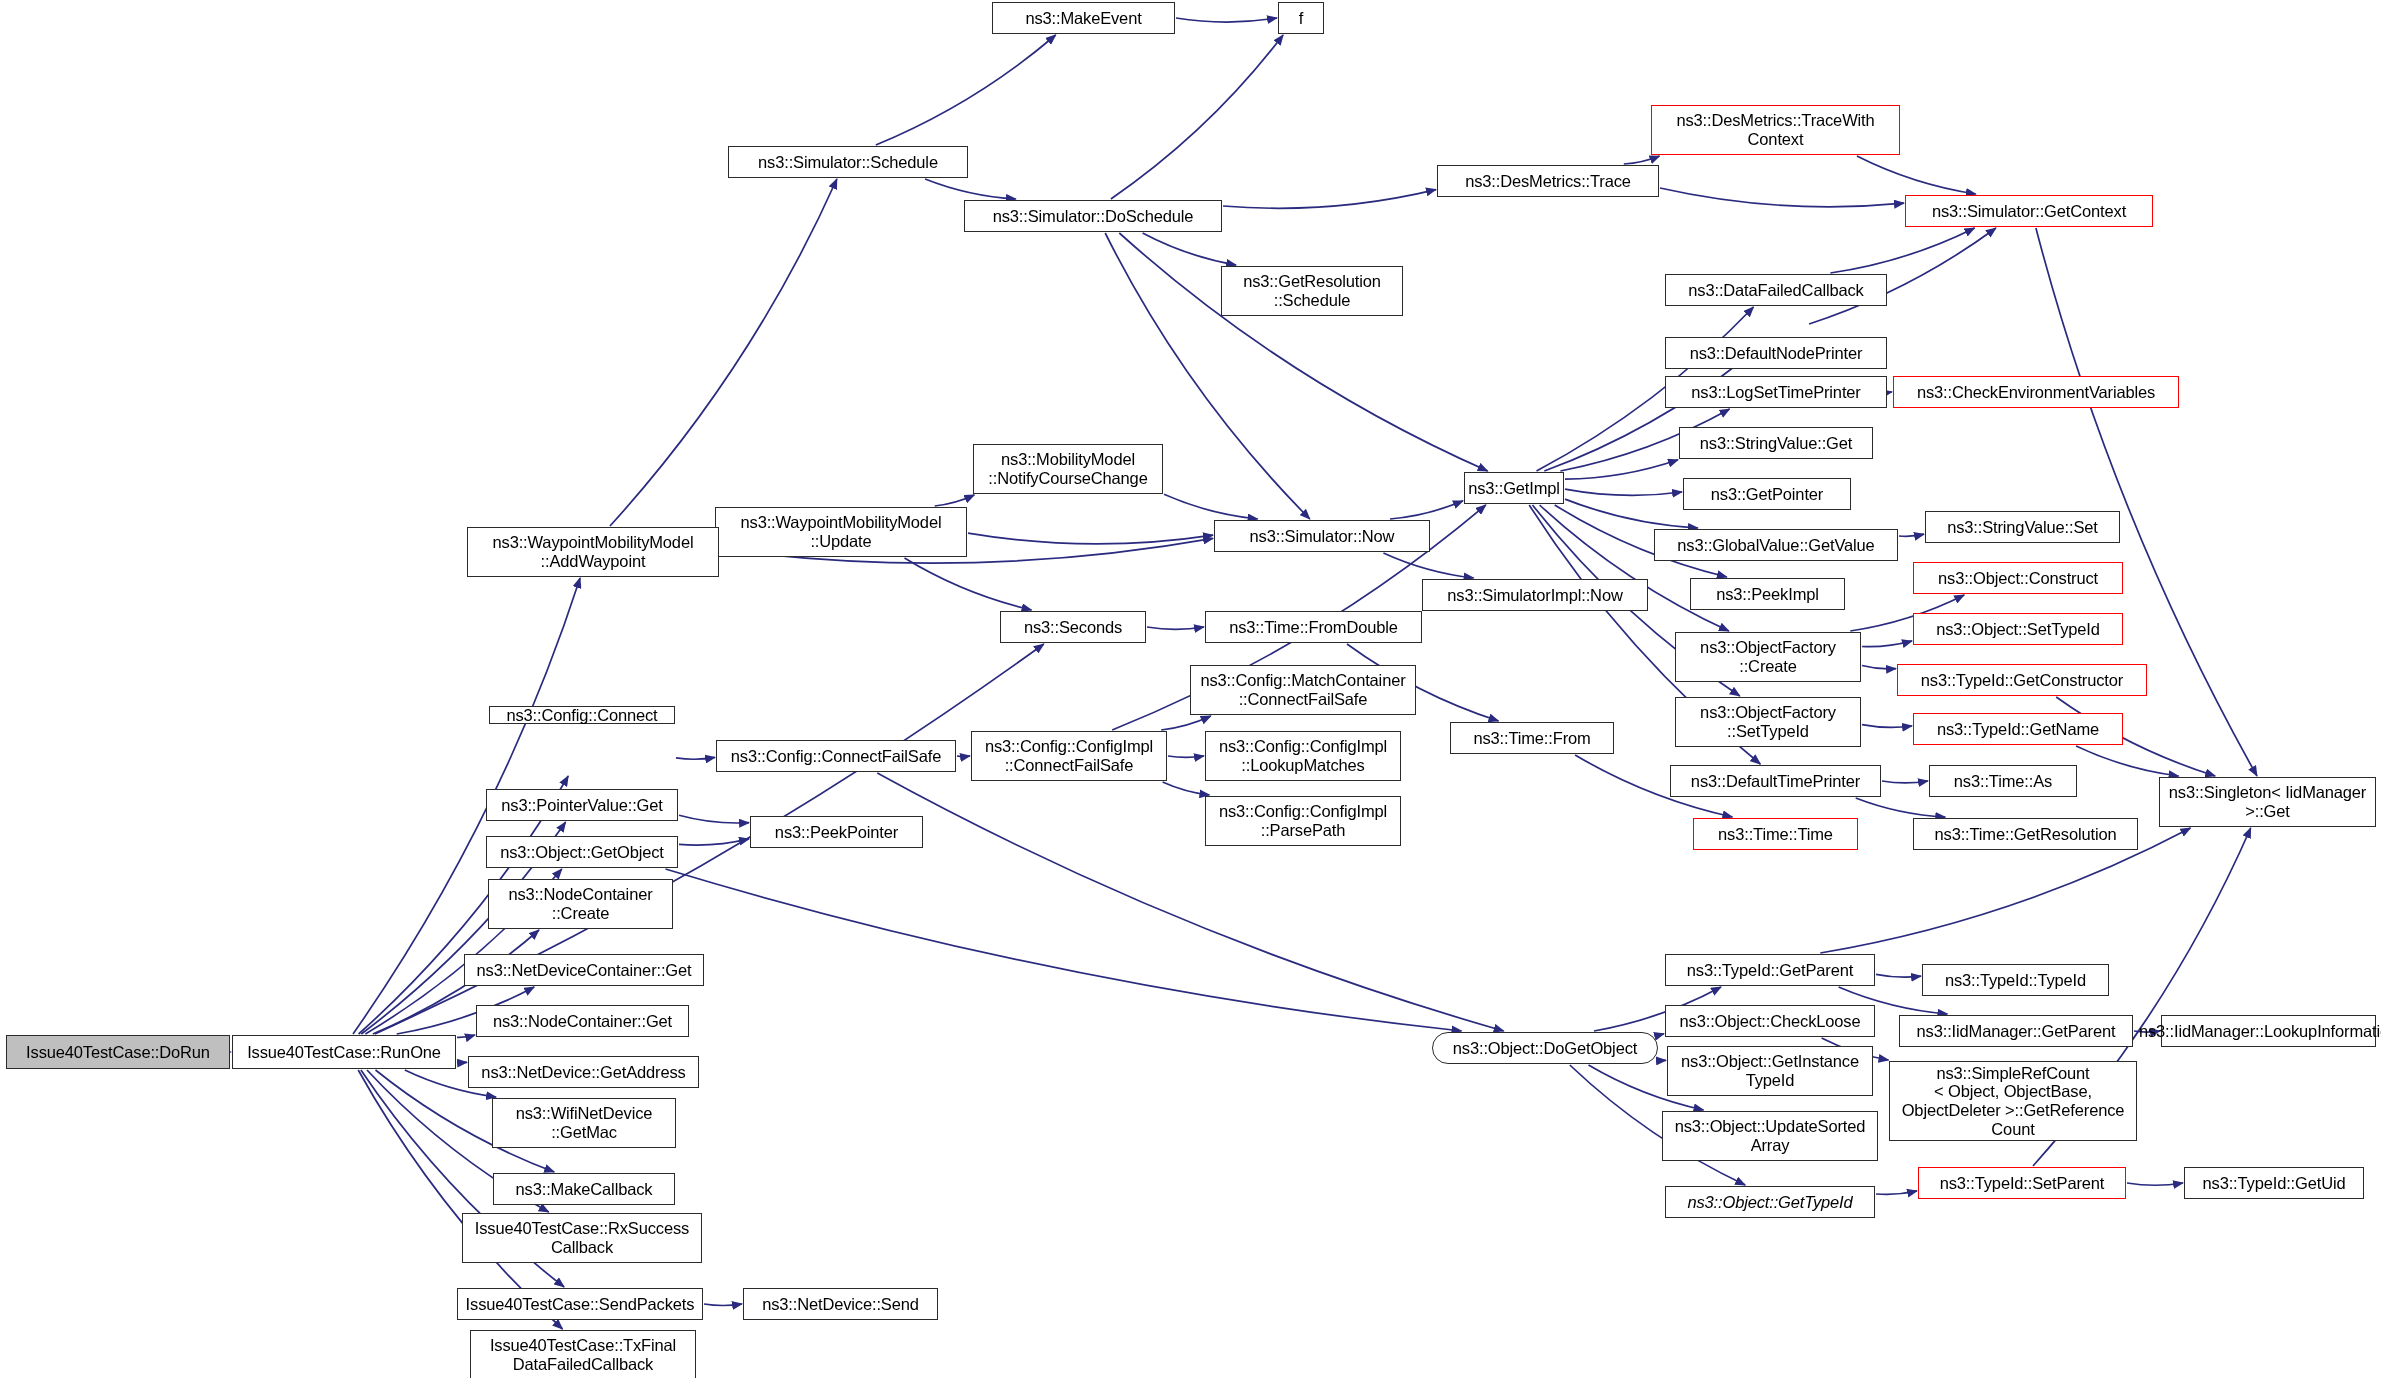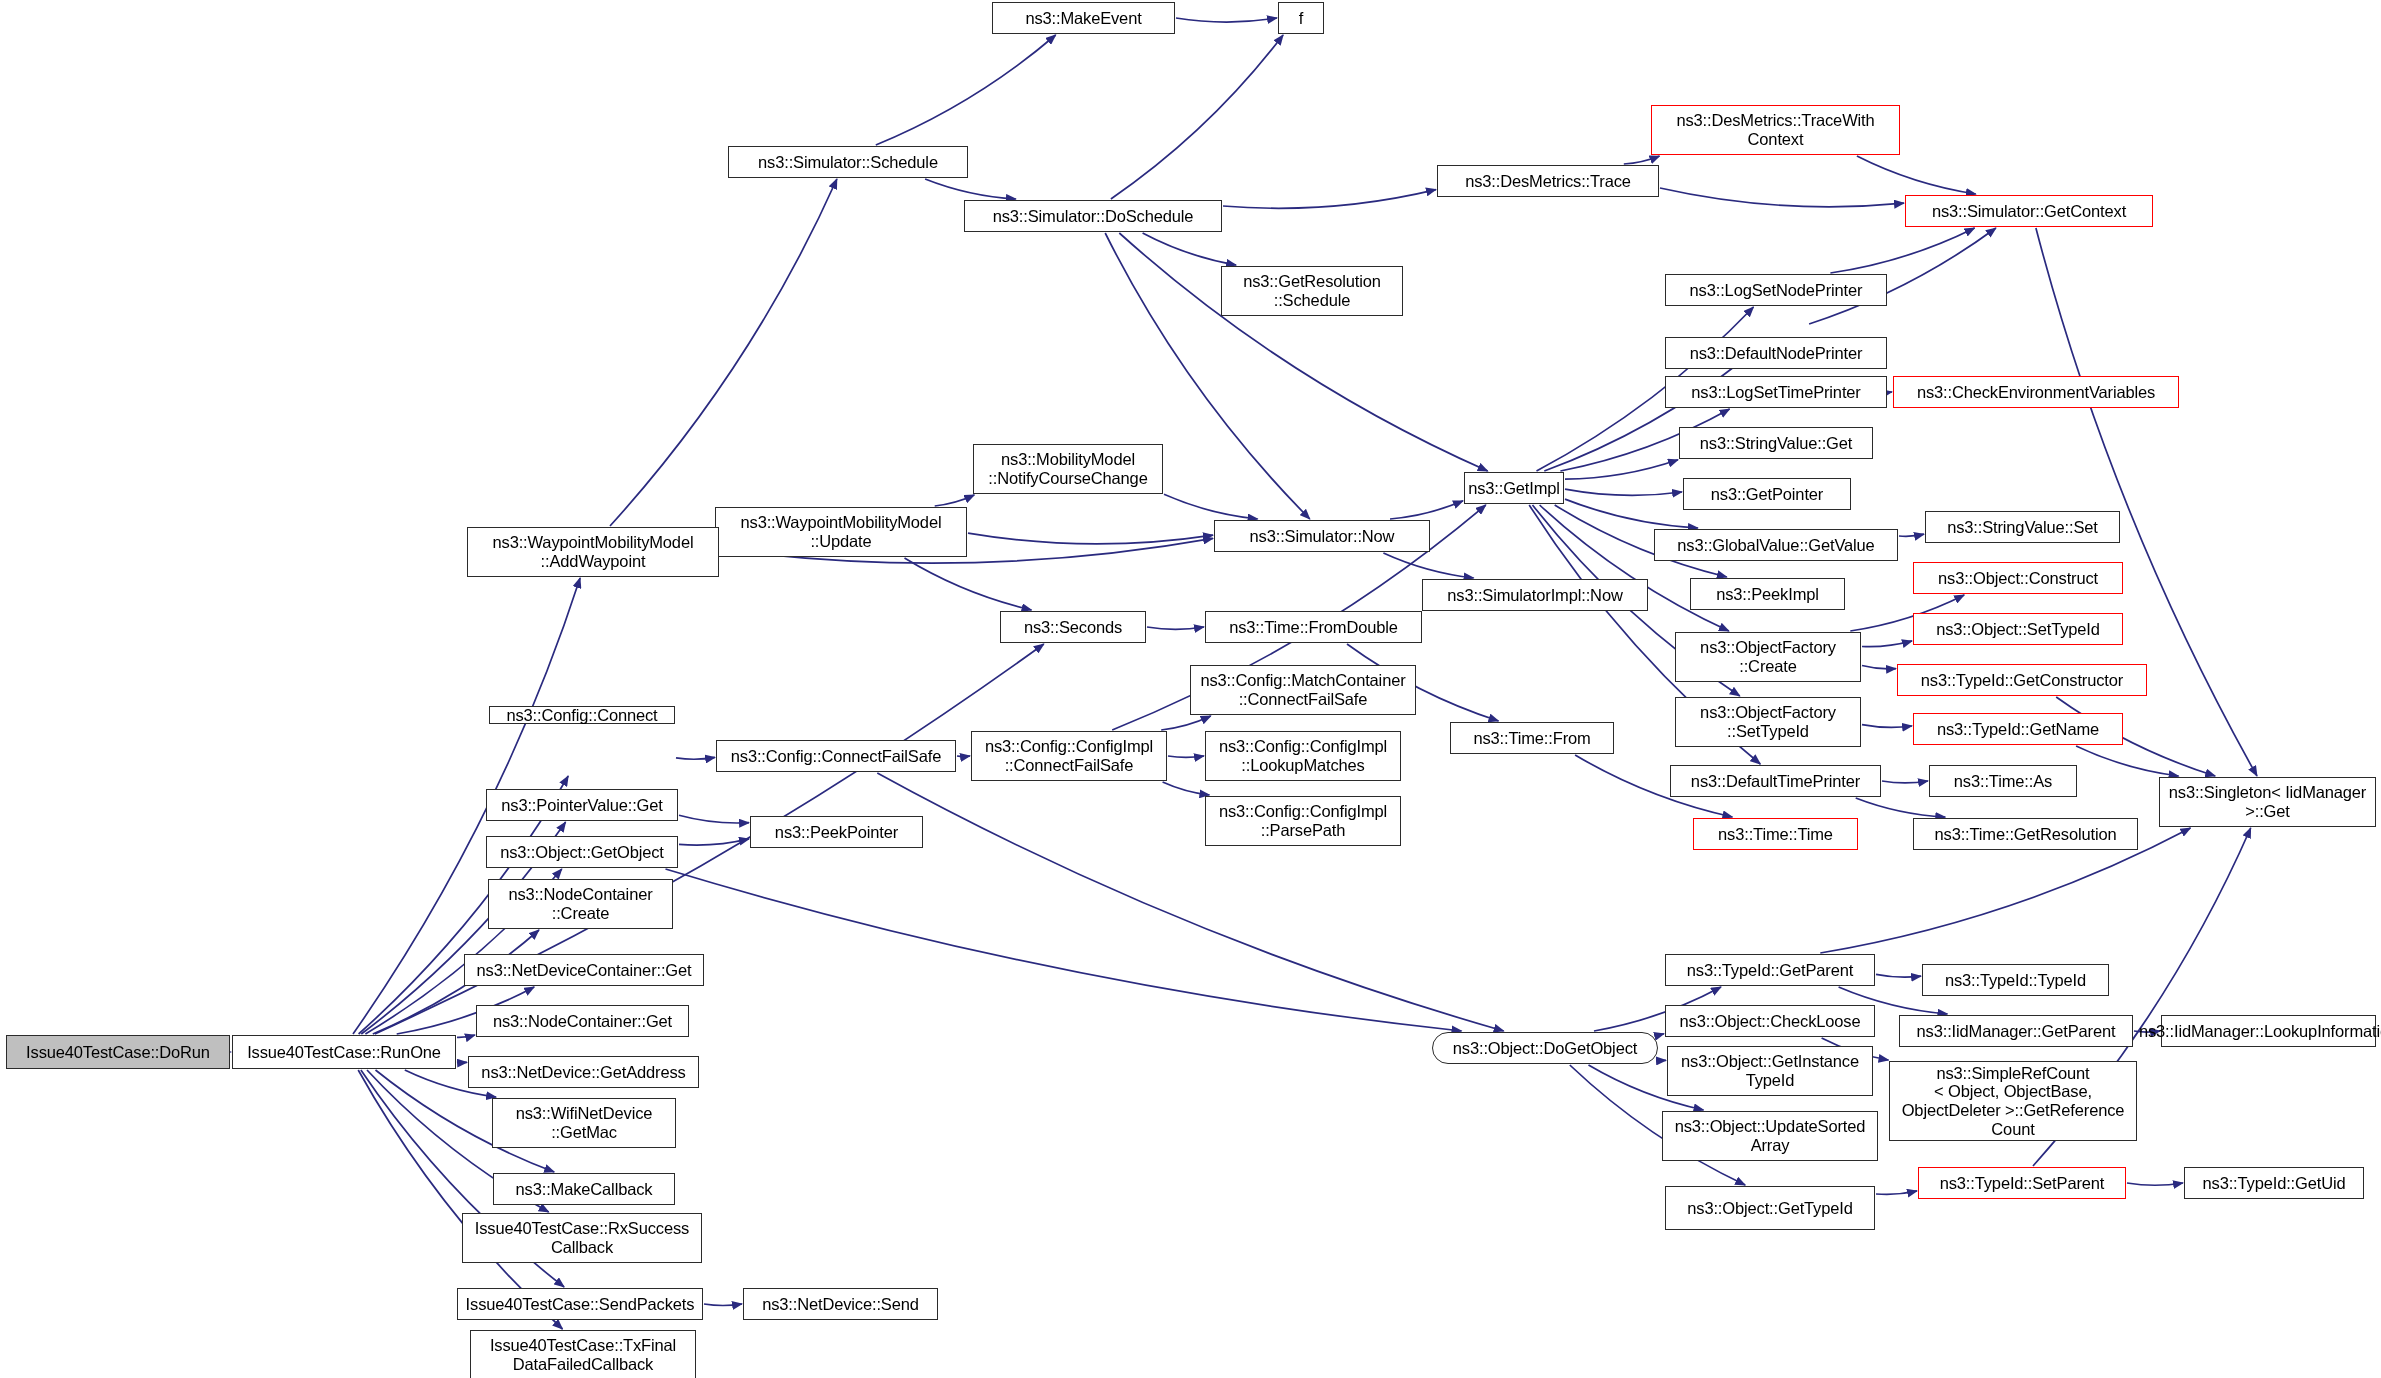--- a/index.html
+++ b/index.html
@@ -153,21 +153,21 @@
       <div class="node" style="left: 992px; top: 2px; width: 183px; height: 32px;">ns3::MakeEvent</div>
       <div class="node" style="left: 1278px; top: 2px; width: 46px; height: 32px;">f</div>
       <div class="node" style="left: 728px; top: 146px; width: 240px; height: 32px;">ns3::Simulator::Schedule</div>
       <div class="node" style="left: 964px; top: 200px; width: 258px; height: 32px;">ns3::Simulator::DoSchedule</div>
       <div class="node" style="left: 1221px; top: 266px; width: 182px; height: 50px;">ns3::GetResolution
 ::Schedule</div>
       <div class="node" style="left: 1437px; top: 165px; width: 222px; height: 32px;">ns3::DesMetrics::Trace</div>
       <div class="node red" style="left: 1651px; top: 105px; width: 249px; height: 50px;">ns3::DesMetrics::TraceWith
 Context</div>
       <div class="node red" style="left: 1905px; top: 195px; width: 248px; height: 32px;">ns3::Simulator::GetContext</div>
-      <div class="node" style="left: 1665px; top: 274px; width: 222px; height: 32px;">ns3::LogSetNodePrinter</div>
+      <div class="node" style="left: 1665px; top: 274px; width: 222px; height: 32px;">ns3::DataFailedCallback</div>
       <div class="node" style="left: 1665px; top: 325px; width: 222px; height: 32px; margin-top: 12px;">ns3::DefaultNodePrinter</div>
       <div class="node" style="left: 1665px; top: 376px; width: 222px; height: 32px;">ns3::LogSetTimePrinter</div>
       <div class="node red" style="left: 1893px; top: 376px; width: 286px; height: 32px;">ns3::CheckEnvironmentVariables</div>
       <div class="node" style="left: 1679px; top: 427px; width: 194px; height: 32px;">ns3::StringValue::Get</div>
       <div class="node" style="left: 1464px; top: 472px; width: 100px; height: 32px;">ns3::GetImpl</div>
       <div class="node" style="left: 1683px; top: 478px; width: 168px; height: 32px;">ns3::GetPointer</div>
       <div class="node" style="left: 1925px; top: 511px; width: 195px; height: 32px;">ns3::StringValue::Set</div>
       <div class="node" style="left: 1654px; top: 529px; width: 244px; height: 32px;">ns3::GlobalValue::GetValue</div>
       <div class="node red" style="left: 1913px; top: 562px; width: 210px; height: 32px;">ns3::Object::Construct</div>
       <div class="node" style="left: 1690px; top: 578px; width: 155px; height: 32px;">ns3::PeekImpl</div>
@@ -229,18 +229,18 @@
       <div class="node" style="left: 1899px; top: 1015px; width: 234px; height: 32px;">ns3::IidManager::GetParent</div>
       <div class="node" style="left: 2161px; top: 1015px; width: 215px; height: 32px;">ns3::IidManager::LookupInformation</div>
       <div class="node" style="left: 1667px; top: 1046px; width: 206px; height: 50px;">ns3::Object::GetInstance
 TypeId</div>
       <div class="node" style="left: 1889px; top: 1061px; width: 248px; height: 80px;">ns3::SimpleRefCount
 &lt; Object, ObjectBase,
  ObjectDeleter &gt;::GetReference
 Count</div>
       <div class="node" style="left: 1662px; top: 1111px; width: 216px; height: 50px;">ns3::Object::UpdateSorted
 Array</div>
-      <div class="node" style="left: 1665px; top: 1186px; width: 210px; height: 44px;">ns3::Object::GetTypeId</div>
+      <div class="node" style="left: 1665px; top: 1186px; width: 210px; height: 32px; font-style: italic;">ns3::Object::GetTypeId</div>
       <div class="node red" style="left: 1918px; top: 1167px; width: 208px; height: 32px;">ns3::TypeId::SetParent</div>
       <div class="node" style="left: 2184px; top: 1167px; width: 180px; height: 32px;">ns3::TypeId::GetUid</div>
     </div>
 
 </div>
 
 </body></html>

